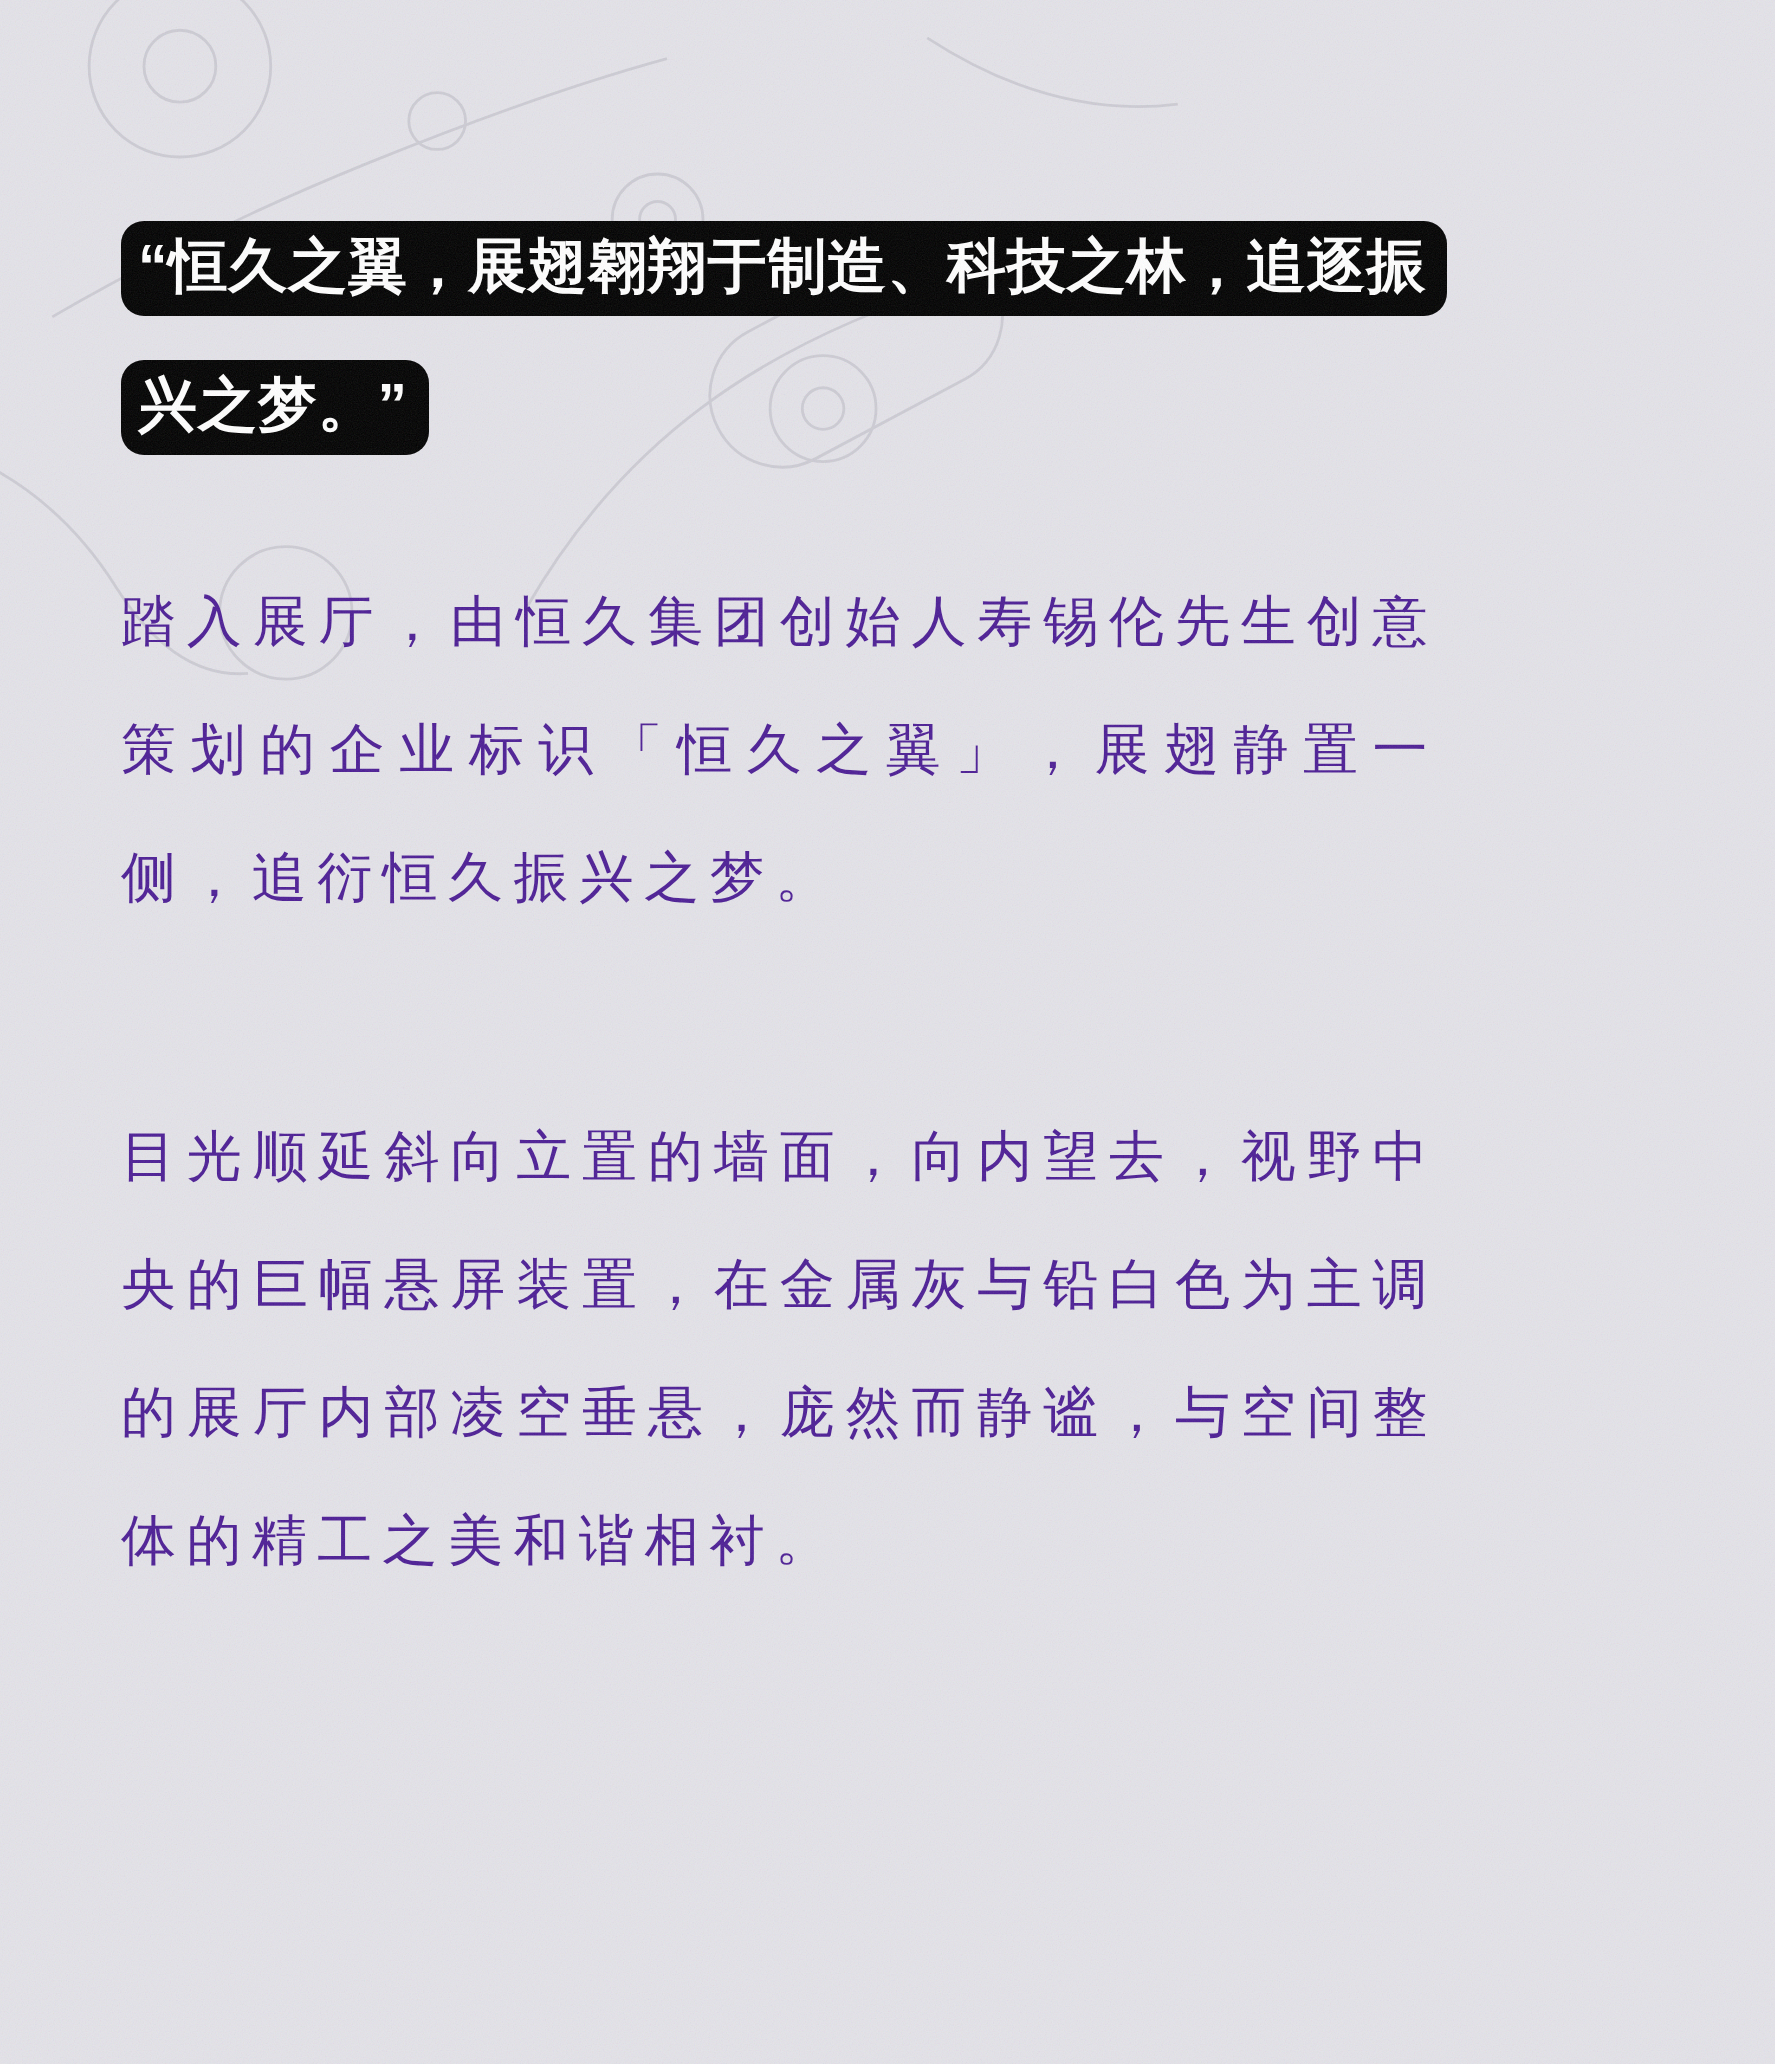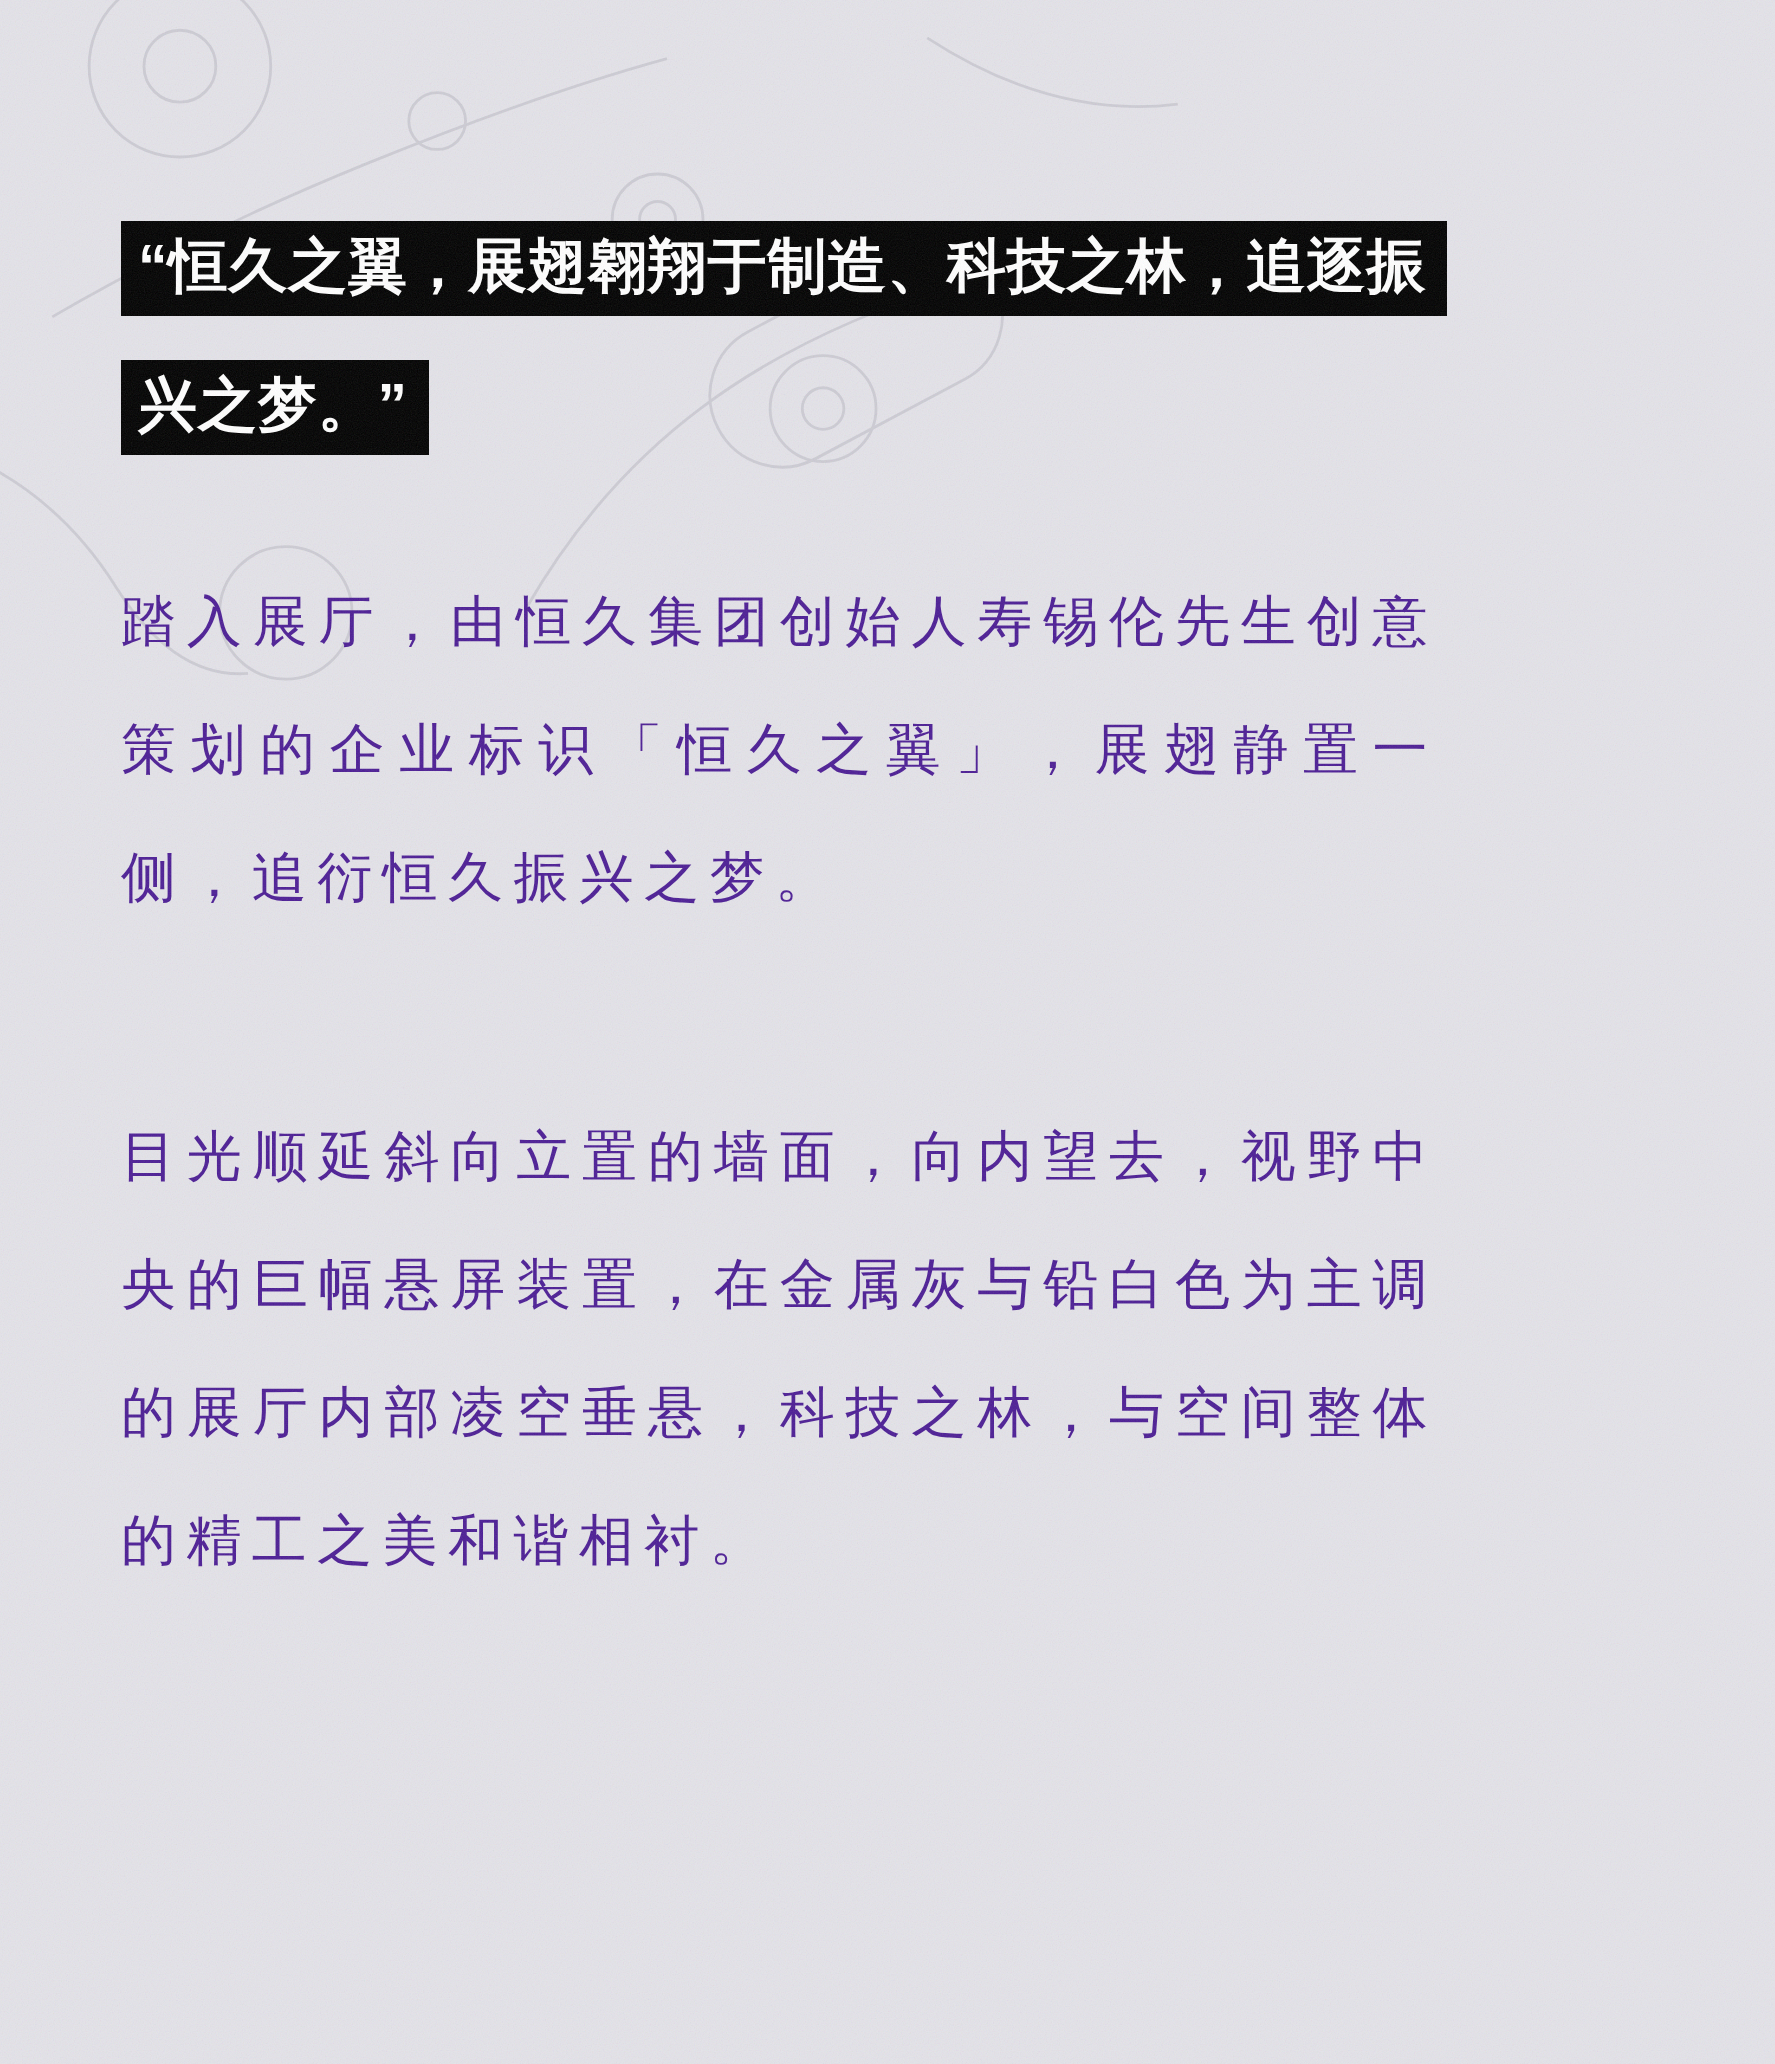--- a/index.html
+++ b/index.html
@@ -36,20 +36,21 @@
     line-height: 1;
     letter-spacing: 0.9px;
   }
   .quote .hl {
     display: table;
     background: #000000;
     color: #ffffff;
     padding: 16px 21px 20px 17px;
     margin: 0 0 44px 0;
     white-space: nowrap;
+    border-radius: 23px;
   }
   .quote .hl:last-child { margin-bottom: 0; margin-top: 12px; }
   .para {
     margin: 0;
     color: #4c1d95;
     font-size: 55px;
     line-height: 128px;
     letter-spacing: 10.4px;
     text-align: justify;
     text-justify: inter-ideograph;
@@ -90,21 +91,21 @@
 
   <div class="content">
 
     <h1 class="quote">
       <span class="hl">“恒久之翼，展翅翱翔于制造、科技之林，追逐振</span>
       <span class="hl">兴之梦。”</span>
     </h1>
 
     <p class="para para-1">踏入展厅，由恒久集团创始人寿锡伦先生创意策划的企业标识「恒久之翼」，展翅静置一侧，追衍恒久振兴之梦。</p>
 
-    <p class="para para-2">目光顺延斜向立置的墙面，向内望去，视野中央的巨幅悬屏装置，在金属灰与铅白色为主调的展厅内部凌空垂悬，科技之林，与空间整体的精工之美和谐相衬。</p>
+    <p class="para para-2">目光顺延斜向立置的墙面，向内望去，视野中央的巨幅悬屏装置，在金属灰与铅白色为主调的展厅内部凌空垂悬，庞然而静谧，与空间整体的精工之美和谐相衬。</p>
 
   </div>
 
   <svg class="grain" width="1775" height="2065" xmlns="http://www.w3.org/2000/svg" viewBox="0 0 1876 2182">
     <filter id="noiseFilter">
       <feTurbulence type="fractalNoise" baseFrequency="0.8" numOctaves="2" stitchTiles="stitch"></feTurbulence>
     </filter>
     <rect width="100%" height="100%" filter="url(#noiseFilter)"></rect>
   </svg>
 

